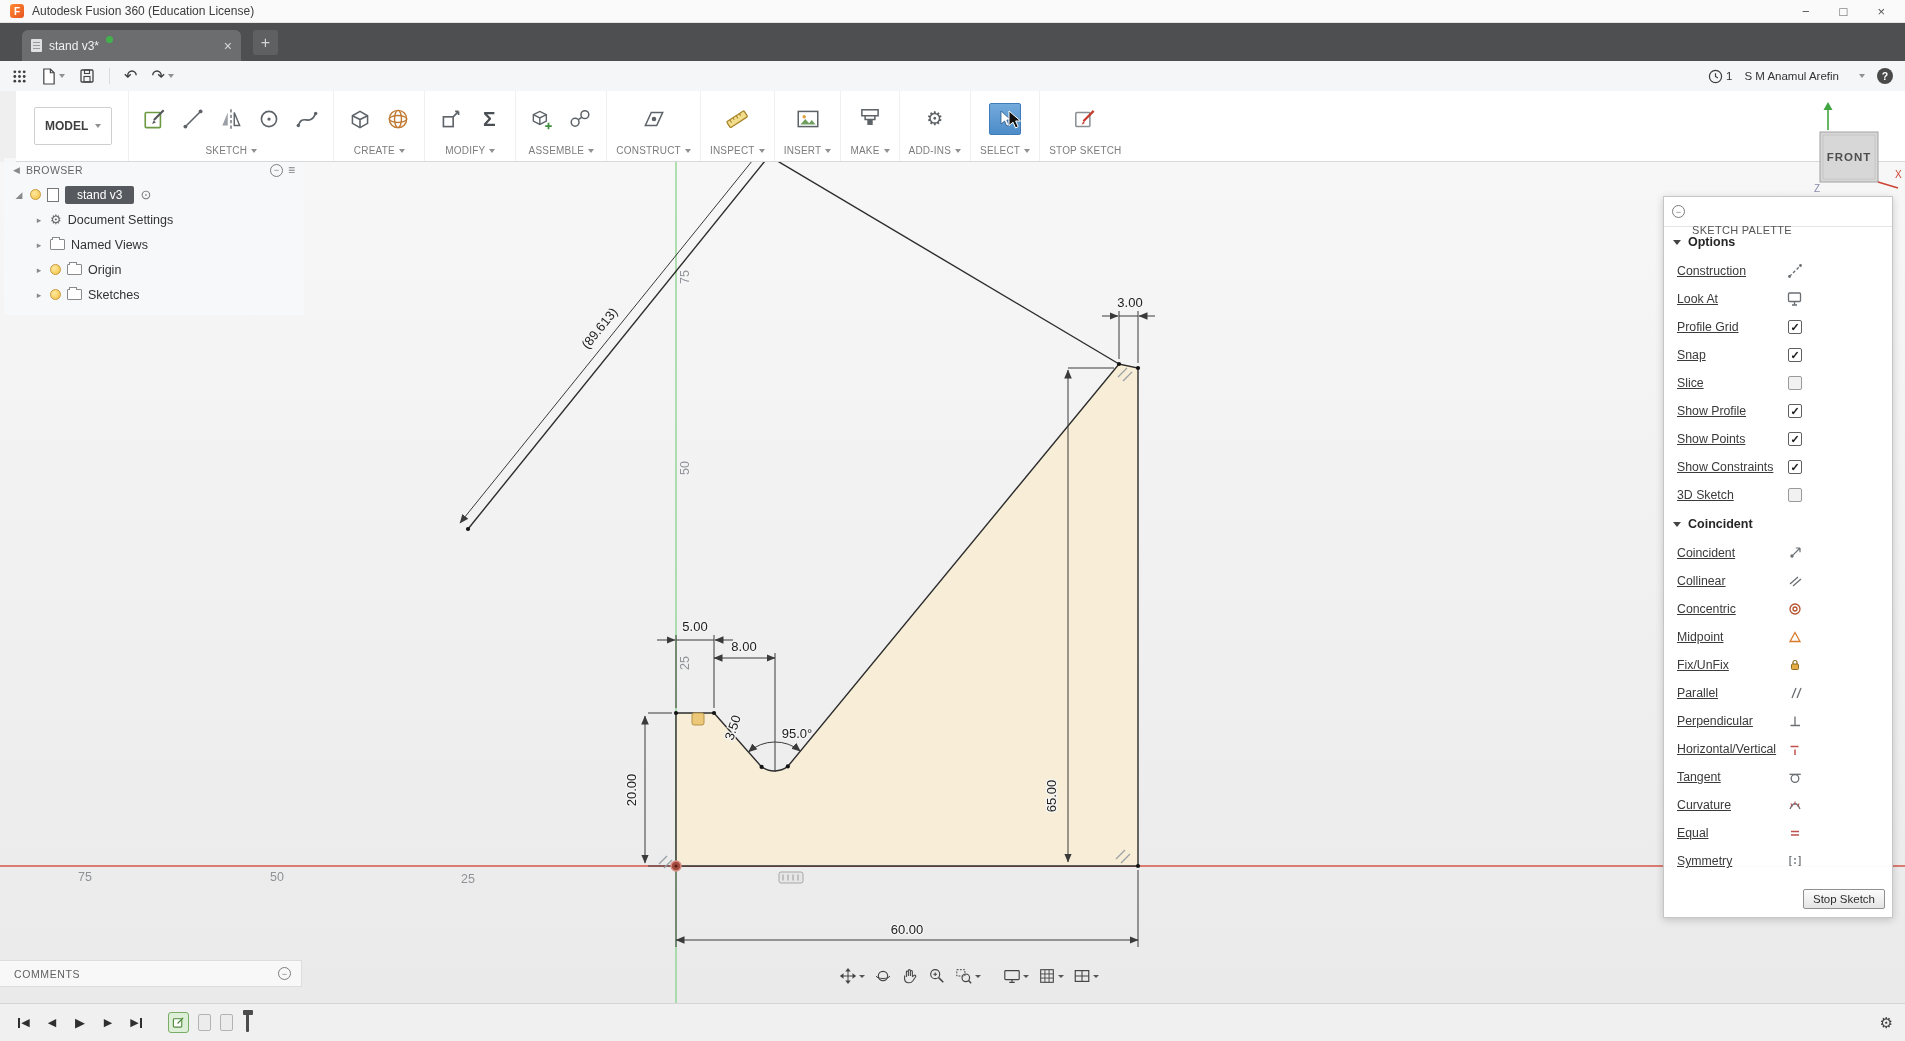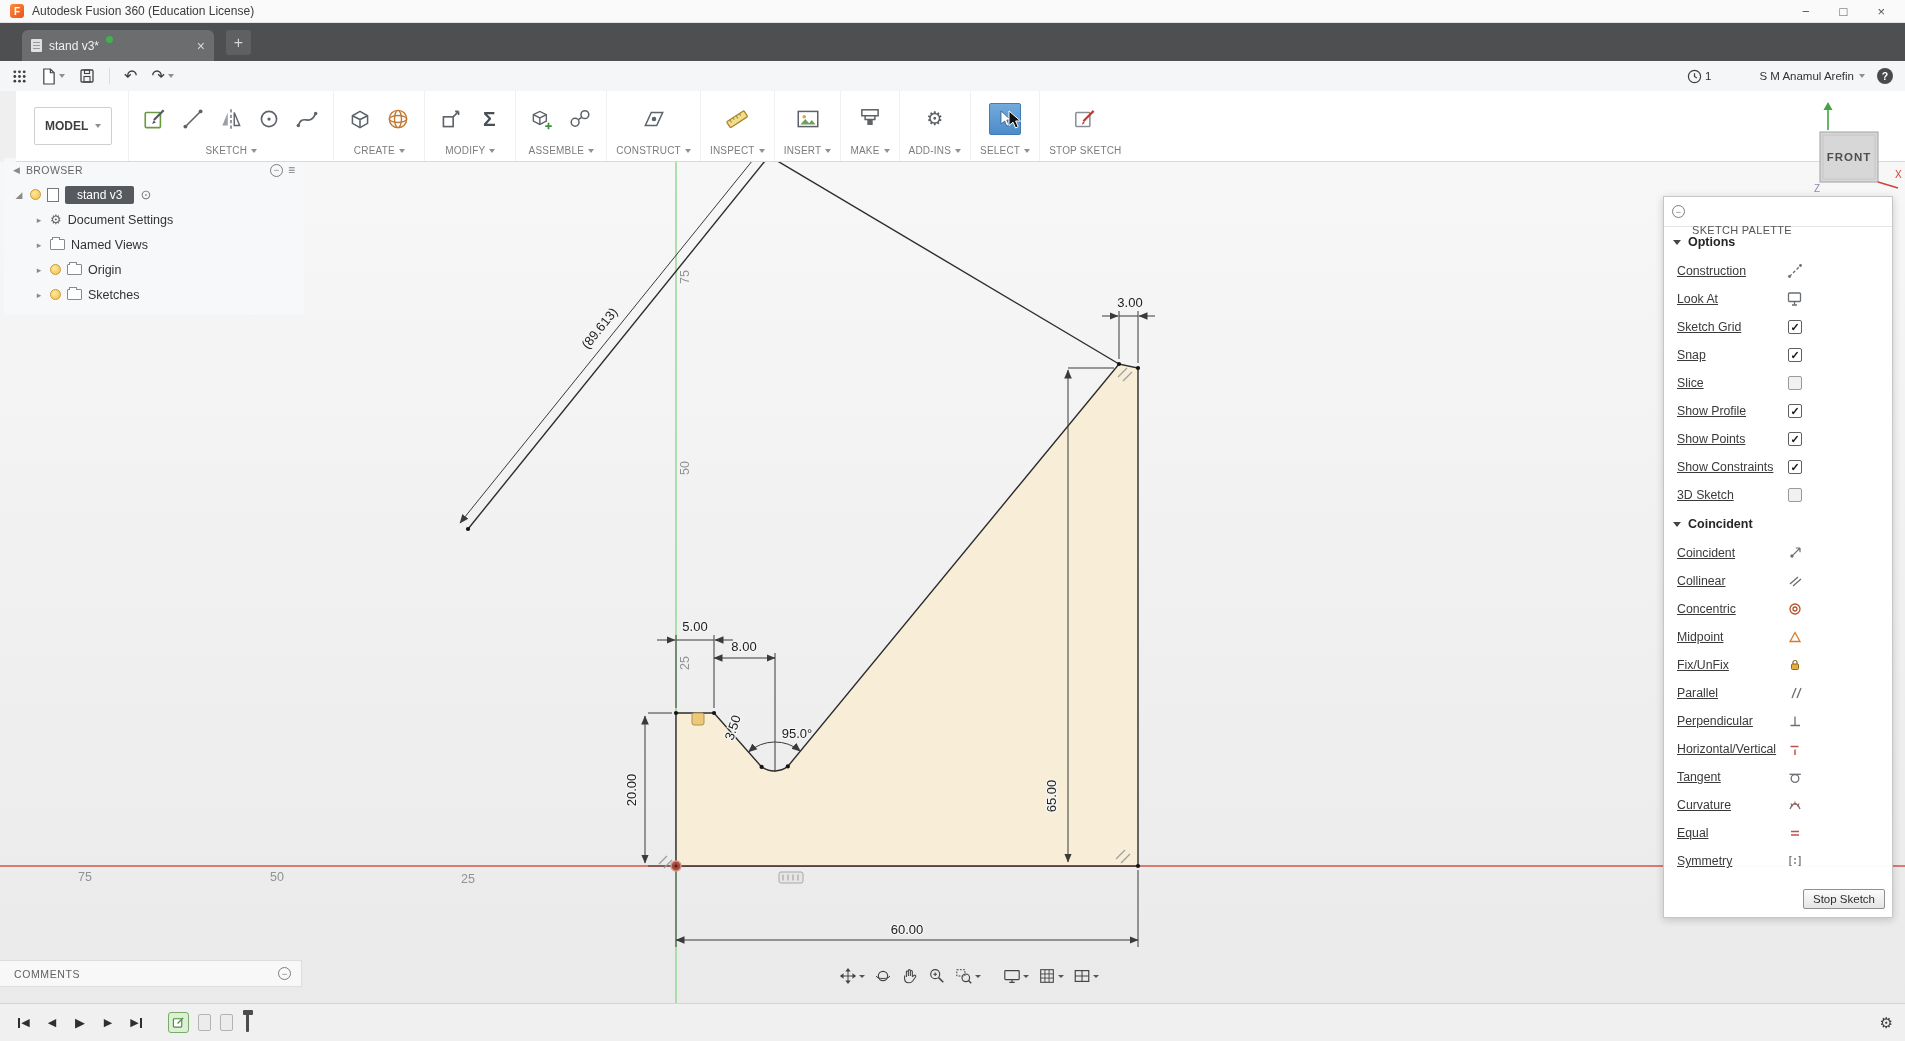--- a/index.html
+++ b/index.html
@@ -8,36 +8,36 @@
   body{position:relative;font-family:"Liberation Sans",sans-serif;background:#efefef;user-select:none;}
 
   
   .titlebar{position:absolute;left:0;top:0;width:100%;height:23px;background:#fafafa;border-bottom:1px solid #e3e3e3;display:flex;align-items:center;padding:0 10px;gap:8px;z-index:30;}
   .app-logo{width:14px;height:14px;border-radius:3px;background:linear-gradient(135deg,#ff8a33,#e8541f);color:#fff;font-size:10px;font-weight:bold;display:flex;align-items:center;justify-content:center;}
   .titlebar .title{font-size:12px;color:#3c3c3c;}
   .win-controls{margin-left:auto;display:flex;gap:30px;padding-right:10px;color:#555;font-size:13px;}
 
   
   .tabbar{position:absolute;left:0;top:23px;width:100%;height:38px;background:#4d4f51;display:flex;align-items:flex-end;z-index:30;}
-  .doc-tab{margin-left:22px;height:31px;width:192px;background:#6b6d6f;border-radius:6px 6px 0 0;display:flex;align-items:center;padding:0 9px;gap:7px;}
+  .doc-tab{margin-left:22px;height:31px;width:219px;background:#6b6d6f;border-radius:6px 6px 0 0;display:flex;align-items:center;padding:0 9px;gap:7px;}
   .tabdoc{width:11px;height:13px;background:#dfe1e2;border-radius:1px;position:relative;flex:none;}
   .tabdoc::after{content:"";position:absolute;left:2px;top:3px;right:2px;height:1px;background:#9a9a9a;box-shadow:0 3px 0 #9a9a9a,0 6px 0 #9a9a9a;}
   .doc-tab .tlabel{color:#f2f2f2;font-size:12px;white-space:nowrap;}
   .greendot{width:7px;height:7px;background:#43b14b;border-radius:50%;margin-top:-12px;flex:none;}
   .tabclose{color:#d8d8d8;font-size:14px;margin-left:auto;}
   .newtab{width:25px;height:25px;margin:0 0 6px 12px;background:#5e6062;border-radius:3px;color:#d5d5d5;font-size:16px;display:flex;align-items:center;justify-content:center;}
 
   
   .qat{position:absolute;left:0;top:61px;width:100%;height:30px;background:#f5f6f7;display:flex;align-items:center;padding:0 12px;gap:14px;z-index:30;}
   .qicon{display:flex;align-items:center;gap:3px;color:#3e3e3e;}
   .arrowglyph{font-size:16px;color:#3e3e3e;line-height:1;}
   .qsep{width:1px;height:16px;background:#dcdcdc;}
   .qat-right{margin-left:auto;display:flex;align-items:center;gap:12px;}
   .badge{font-size:11.5px;color:#333;}
-  .user{font-size:11.5px;color:#333;display:flex;gap:5px;align-items:center;margin-left:36px;}
+  .user{font-size:11.5px;color:#333;display:flex;gap:20px;align-items:center;}
   .help-circ{width:16px;height:16px;border-radius:50%;background:#4a4a4a;color:#fff;font-size:10.5px;font-weight:bold;display:flex;align-items:center;justify-content:center;}
 
   
   .ribbon{position:absolute;left:16px;top:91px;width:100%;height:71px;background:#fff;border-bottom:1px solid #d9d9d9;display:flex;align-items:stretch;z-index:30;}
   .workspace{align-self:center;margin:0 16px 0 18px;border:1px solid #cfcfcf;border-radius:2px;height:38px;display:flex;align-items:center;gap:7px;padding:0 10px;font-size:12px;font-weight:bold;color:#3f3f3f;flex:none;}
   .rgroup{display:flex;flex-direction:column;align-items:center;border-left:1px solid #f0f0f0;padding:3px 9px 2px;flex:none;}
   .rgroup .icons{display:flex;align-items:center;gap:4px;flex:1;}
   .ricon{width:34px;height:34px;display:flex;align-items:center;justify-content:center;}
   .rlabel{display:flex;align-items:center;gap:4px;font-size:10px;color:#7c7c7c;padding:2px 0 3px;letter-spacing:.2px;white-space:nowrap;}
   .caret{width:0;height:0;border-left:3.5px solid transparent;border-right:3.5px solid transparent;border-top:4px solid #909090;}
@@ -582,21 +582,21 @@
   <div class="prow">
     <span class="plabel">Look At</span>
     <span class="pctrl">
       <svg width="17" height="16" viewBox="0 0 17 16">
           <rect x="1.5" y="2" width="12" height="8.5" rx="1" stroke="#6a6f74" fill="none" stroke-width="1.3"></rect>
           <path d="M5 14 h5 M7.5 10.5 v3.5" stroke="#6a6f74" stroke-width="1.3" fill="none"></path>
         </svg>
     </span>
   </div>
   <div class="prow">
-    <span class="plabel">Sketch Grid</span>
+    <span class="plabel">Profile Grid</span>
     <span class="pctrl">
         <span class="checkbox" data-checked="true"></span>
       </span>
   </div>
   <div class="prow">
     <span class="plabel">Snap</span>
     <span class="pctrl">
         <span class="checkbox" data-checked="true"></span>
       </span>
   </div>

